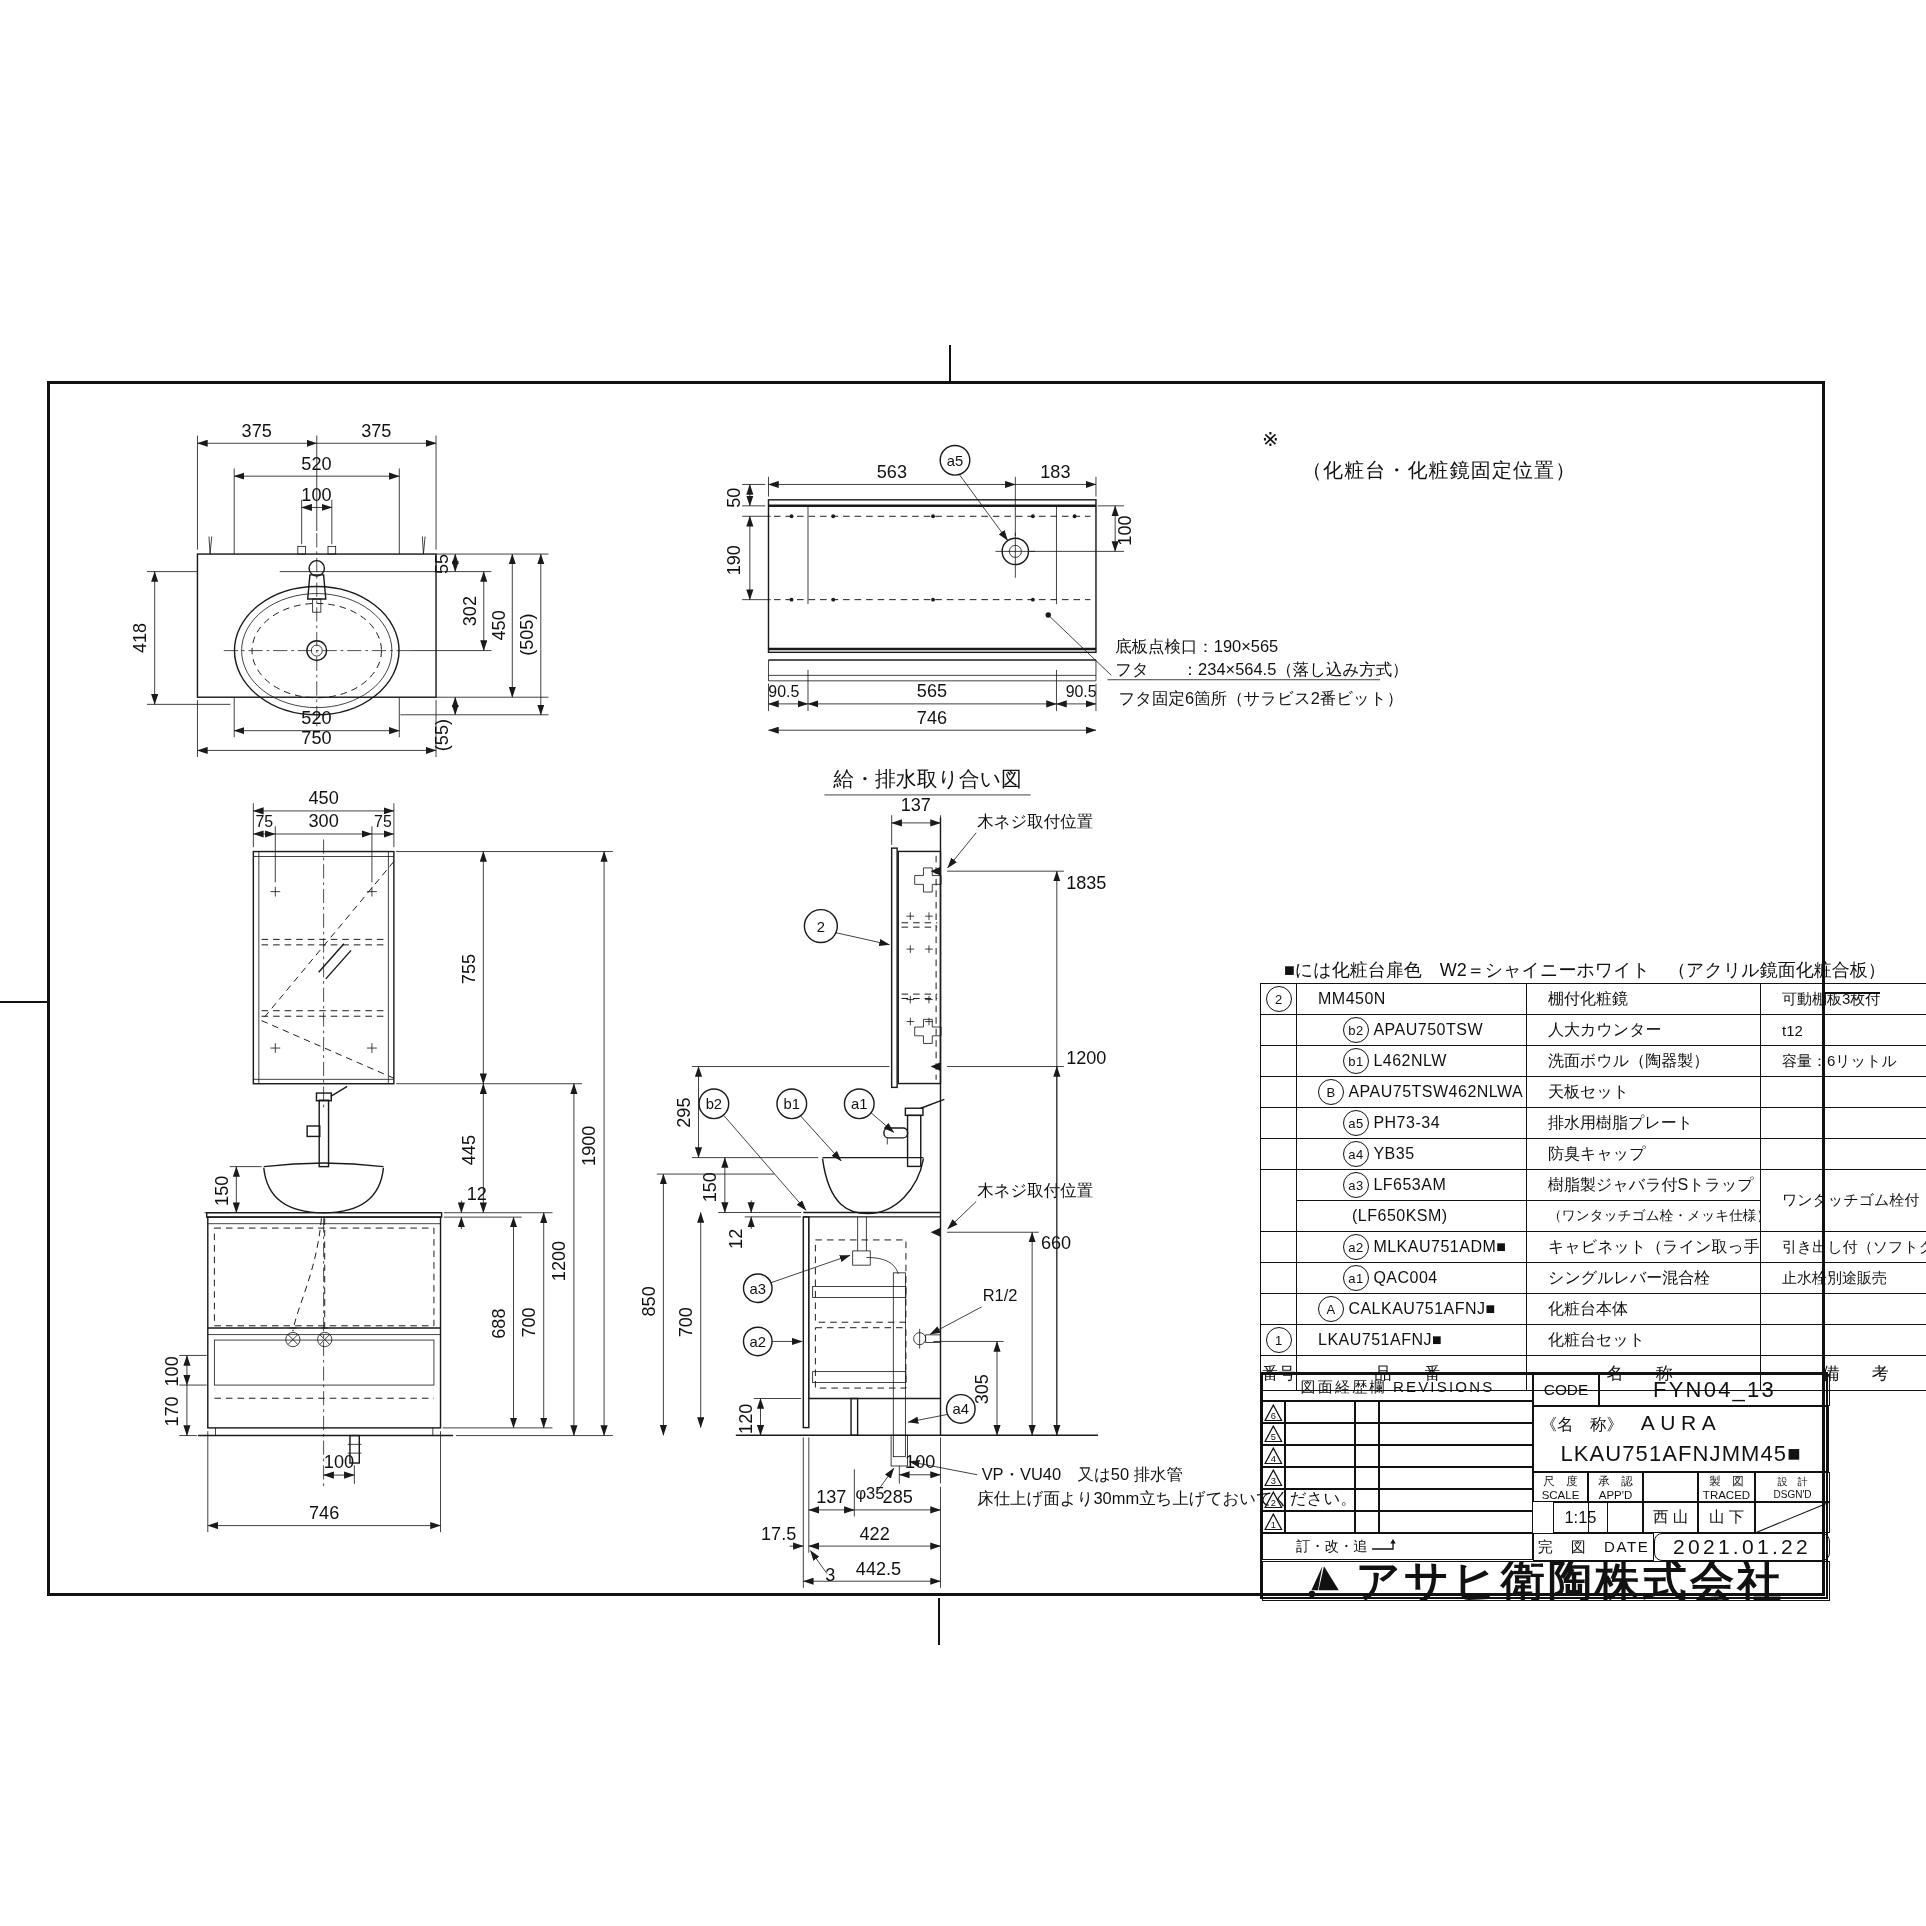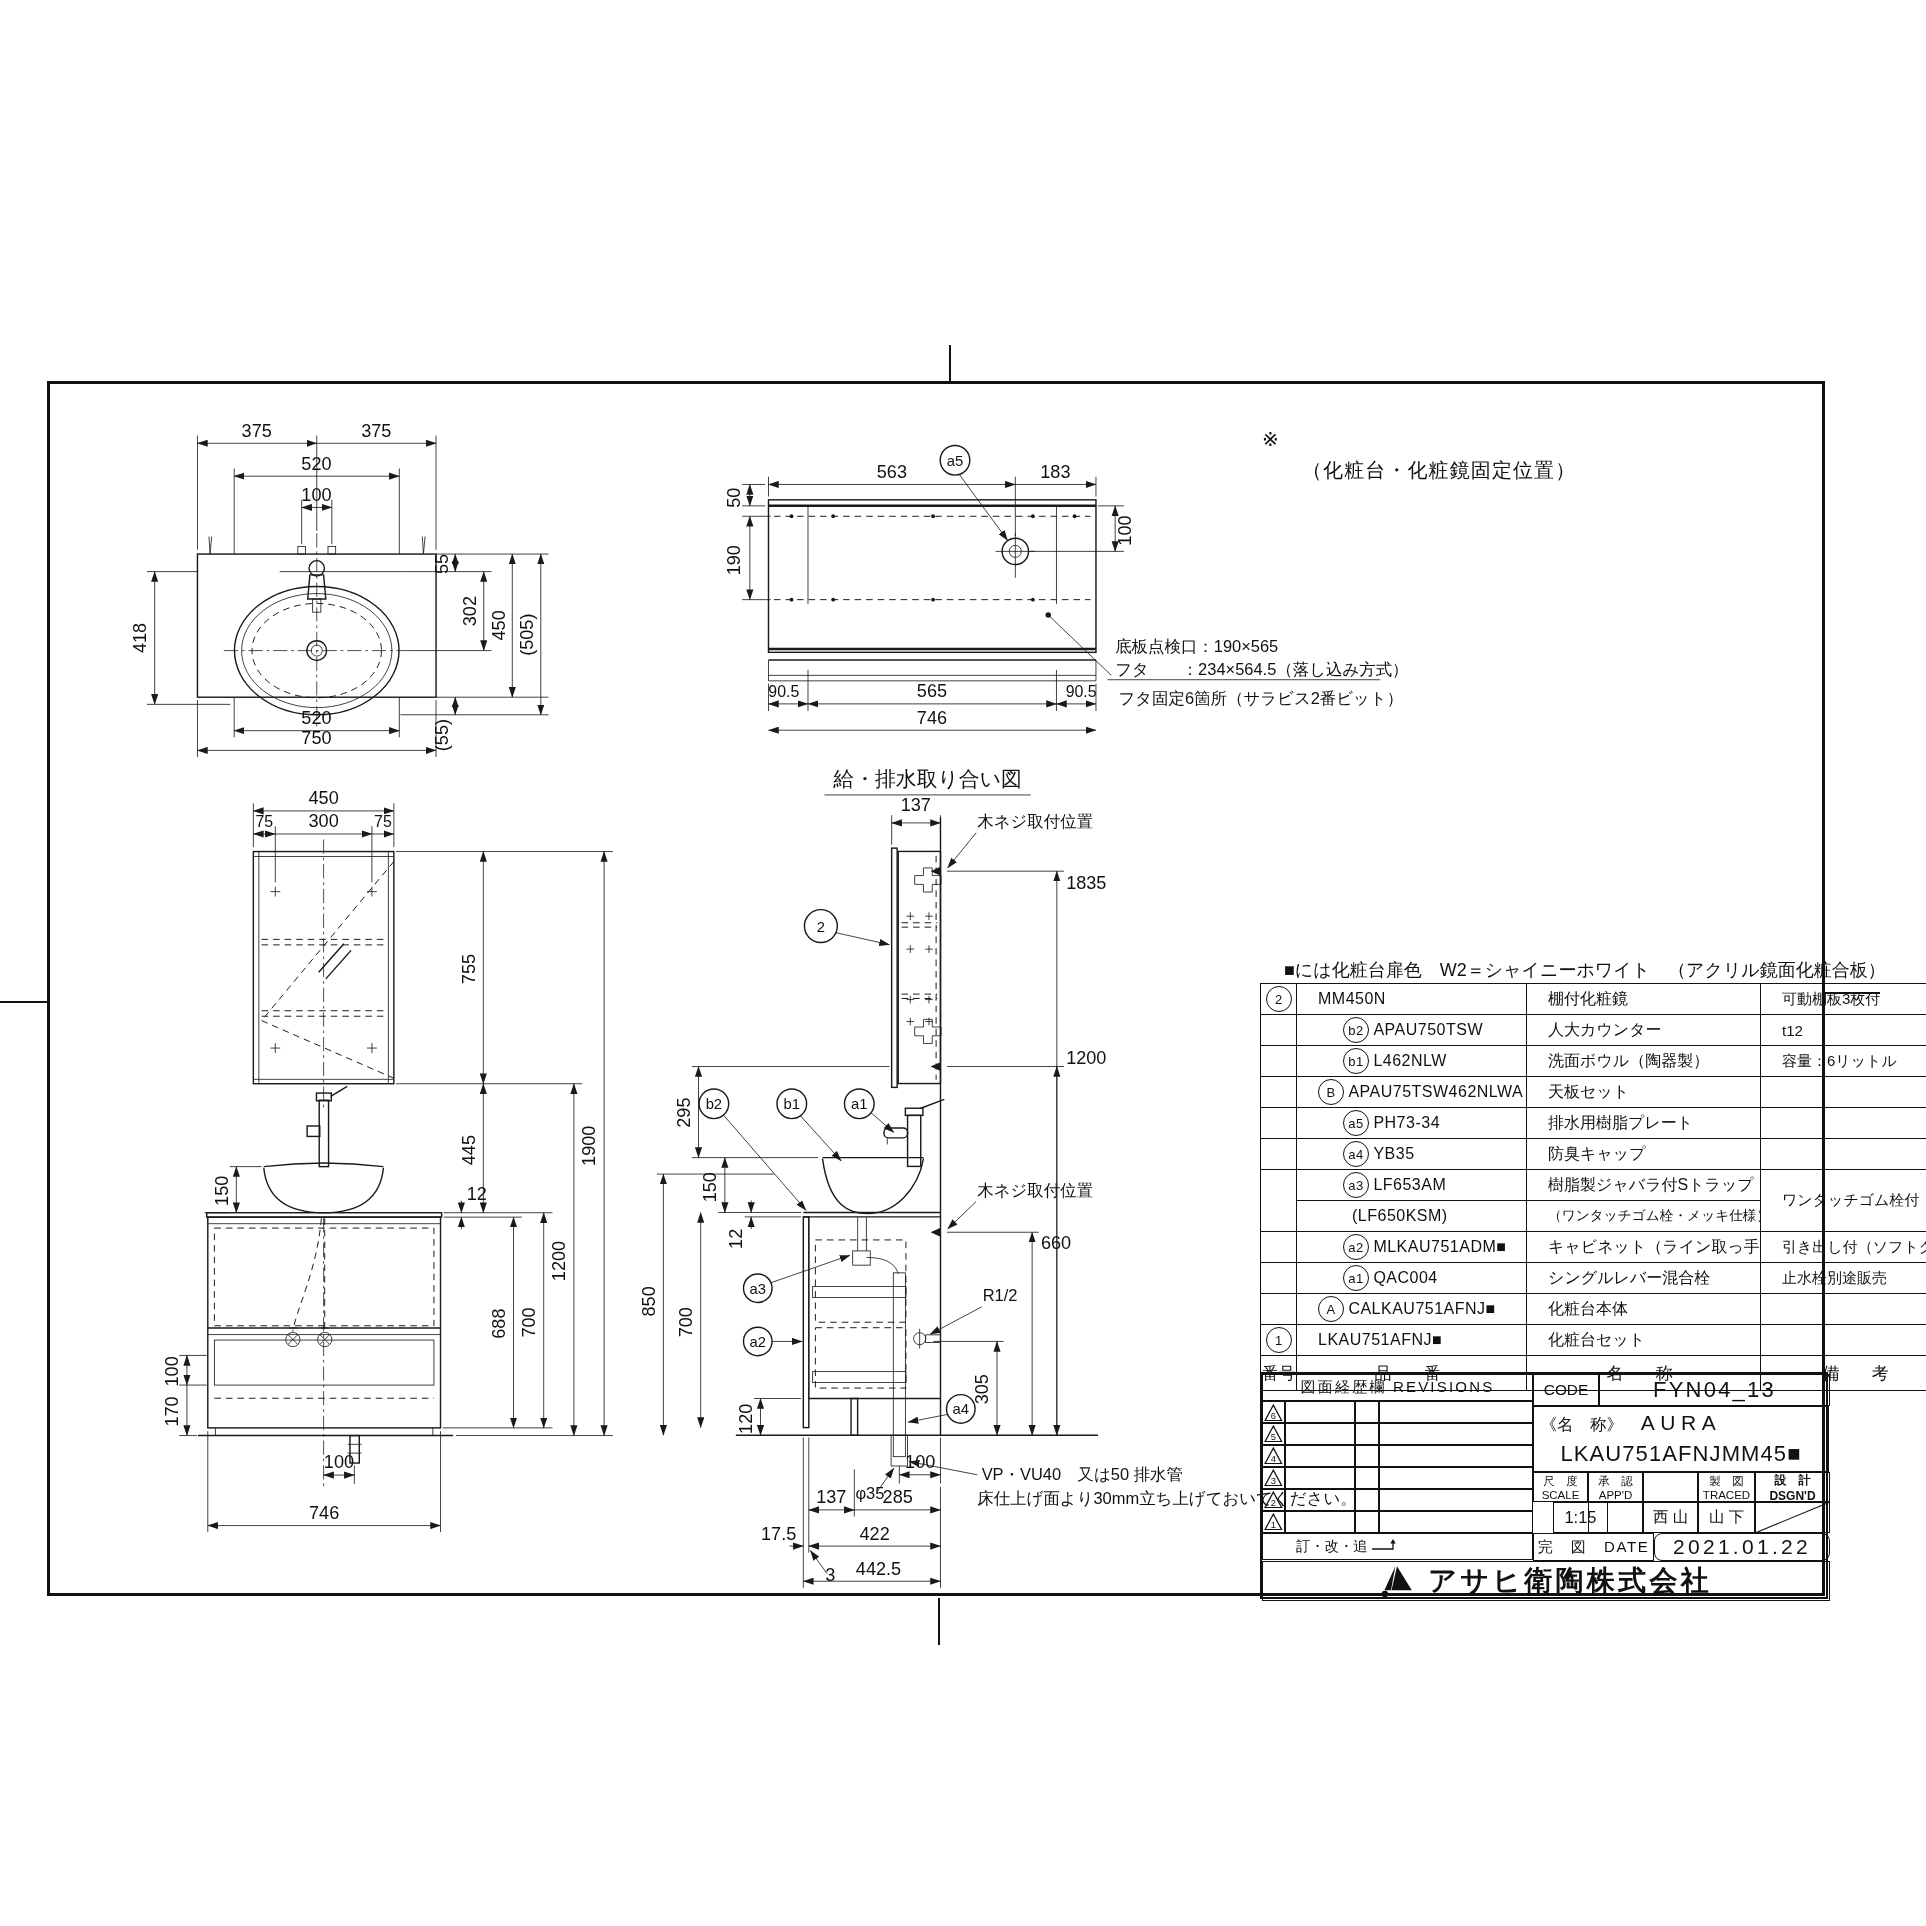--- a/index.html
+++ b/index.html
@@ -34,21 +34,21 @@
   .circ{display:inline-flex;align-items:center;justify-content:center;
         width:24px;height:24px;border:1.4px solid #111;border-radius:50%;
         font-size:13px;line-height:1;flex:none;}
   .pn-wrap{display:flex;align-items:center;gap:4.4px;}
   
   #tblock{position:absolute;left:1260px;top:1372px;width:568px;height:227px;
           border:2.2px solid #111;box-sizing:border-box;}
   #tblock .cell{position:absolute;box-sizing:border-box;border:1.2px solid #111;
                 display:flex;align-items:center;justify-content:center;overflow:hidden;}
   .corr{font-size:14.3px;}
-  .company-name{font-size:28px;font-weight:bold;letter-spacing:3.3px;}
+  .company-name{font-size:44px;font-weight:bold;letter-spacing:3.3px;}
 </style>
 </head>
 <body>
 
 <div class="page">
 
   <div class="frame"></div>
   <div class="tick" style="left:949px;top:345px;width:2.2px;height:38px;"></div>
   <div class="tick" style="left:0px;top:1001px;width:48px;height:2.2px;"></div>
   <div class="tick" style="left:1825px;top:992px;width:55px;height:2.2px;"></div>
@@ -725,21 +725,21 @@
       <span>APP'D</span>
     </div>
     <div class="cell" style="left:381px;top:98px;width:55px;height:30px;flex-direction:column;font-size:11.5px;gap:47px;">
       <span>図　検</span>
       <span>CHECK'D</span>
     </div>
     <div class="cell" style="left:436px;top:98px;width:57px;height:30px;flex-direction:column;font-size:11.5px;">
       <span>製　図</span>
       <span>TRACED</span>
     </div>
-    <div class="cell" style="left:493px;top:98px;width:75px;height:30px;flex-direction:column;font-size:12px;font-weight:bold;">
+    <div class="cell" style="left:493px;top:98px;width:75px;height:30px;flex-direction:column;font-size:10px;">
       <span>設　計</span>
       <span>DSGN'D</span>
     </div>
 
     <div class="cell" style="left:271px;top:128px;width:55px;height:31px;font-size:16.5px;margin-left:20px;">1:15</div>
     <div class="cell" style="left:326px;top:128px;width:55px;height:31px;"></div>
     <div class="cell" style="left:381px;top:128px;width:55px;height:31px;font-size:15.4px;">西 山</div>
     <div class="cell" style="left:436px;top:128px;width:57px;height:31px;font-size:15.4px;">山 下</div>
     <div class="cell" style="left:493px;top:128px;width:75px;height:31px;">
       <svg width="75" height="31" viewBox="0 0 136 56" preserveAspectRatio="none" style="position:static;">

